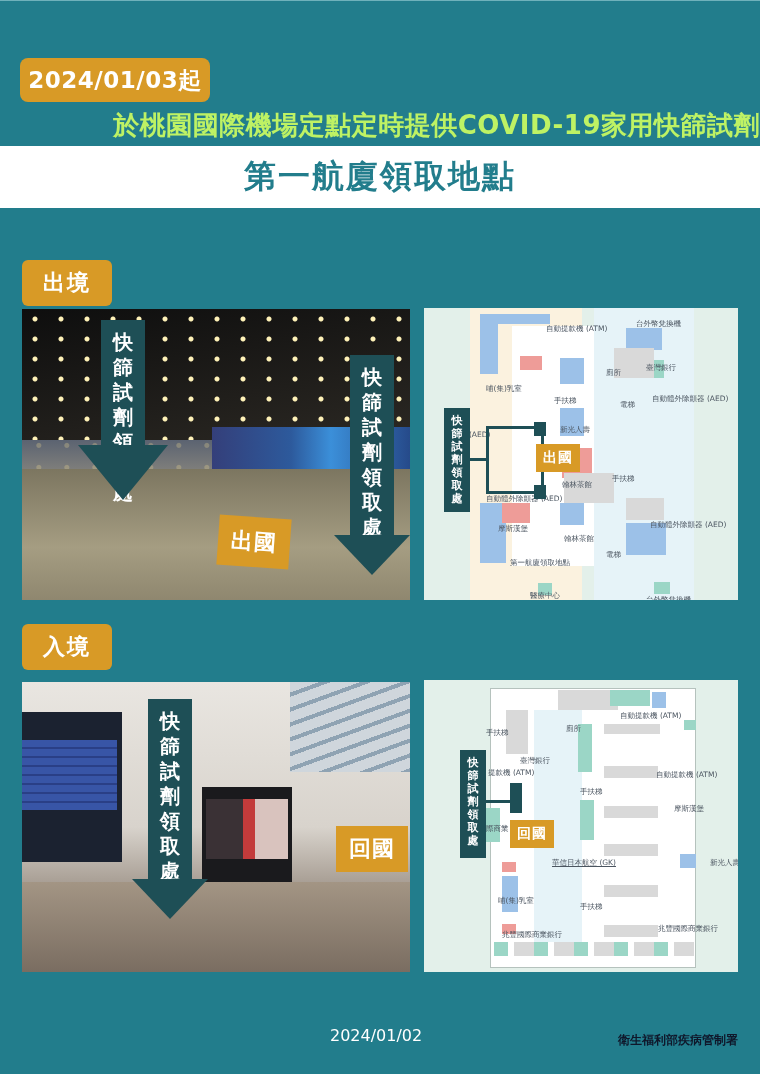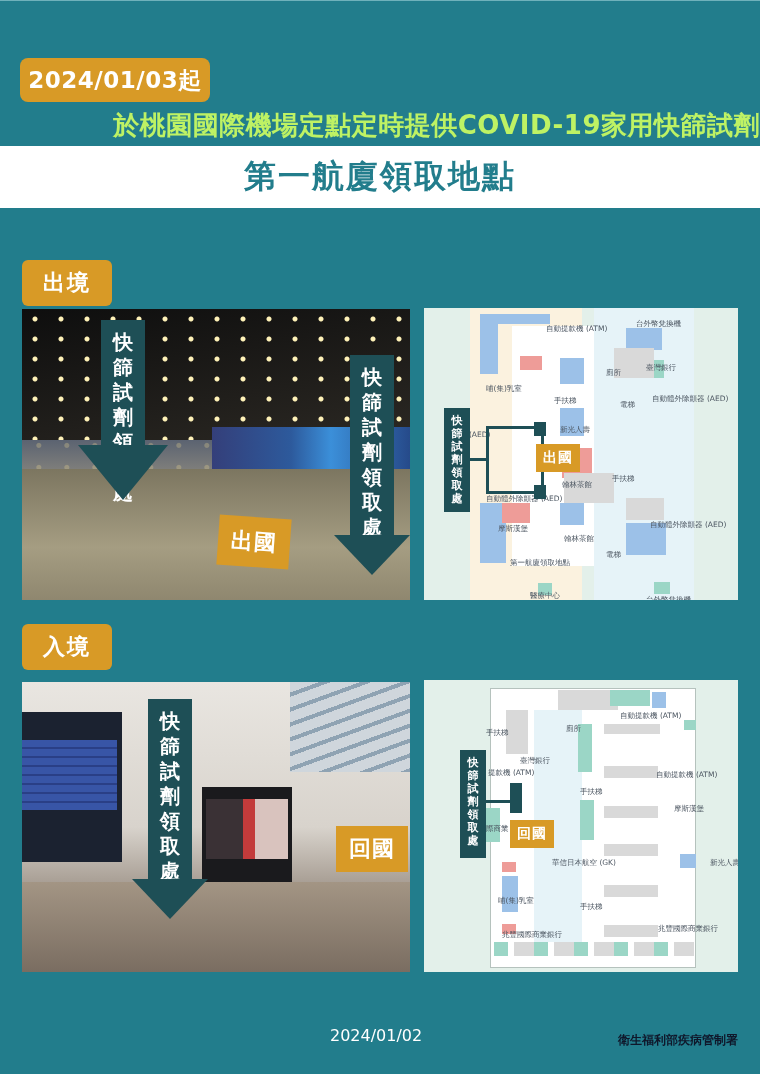--- a/index.html
+++ b/index.html
@@ -282,21 +282,21 @@
 
   <div class="lbl" style="left:196px;top:31px;">自動提款機 (ATM)</div>
   <div class="lbl" style="left:62px;top:48px;">手扶梯</div>
   <div class="lbl" style="left:142px;top:44px;">廁所</div>
   <div class="lbl" style="left:96px;top:76px;">臺灣銀行</div>
   <div class="lbl" style="left:64px;top:88px;">提款機 (ATM)</div>
   <div class="lbl" style="left:232px;top:90px;">自動提款機 (ATM)</div>
   <div class="lbl" style="left:156px;top:107px;">手扶梯</div>
   <div class="lbl" style="left:250px;top:124px;">摩斯漢堡</div>
   <div class="lbl" style="left:62px;top:144px;">際商業</div>
-  <div class="lbl" style="left:128px;top:178px;">華信日本航空 (GK)</div>
+  <div class="lbl" style="left:128px;top:178px;text-decoration:underline;">華信日本航空 (GK)</div>
   <div class="lbl" style="left:250px;top:178px;margin-left:36px;">新光人壽</div>
   <div class="lbl" style="left:74px;top:216px;">哺(集)乳室</div>
   <div class="lbl" style="left:156px;top:222px;">手扶梯</div>
   <div class="lbl" style="left:234px;top:244px;">兆豐國際商業銀行</div>
   <div class="lbl" style="left:78px;top:250px;">兆豐國際商業銀行</div>
 
   <div class="pin-line" style="left:60px;top:120px;width:28px;height:3px;"></div>
   <div class="pin-line" style="left:86px;top:103px;width:12px;height:30px;"></div>
   <div class="pin-sign" style="left:36px;top:70px;width:26px;height:108px;font-size:11px;line-height:13px;">
     <span>快</span>

